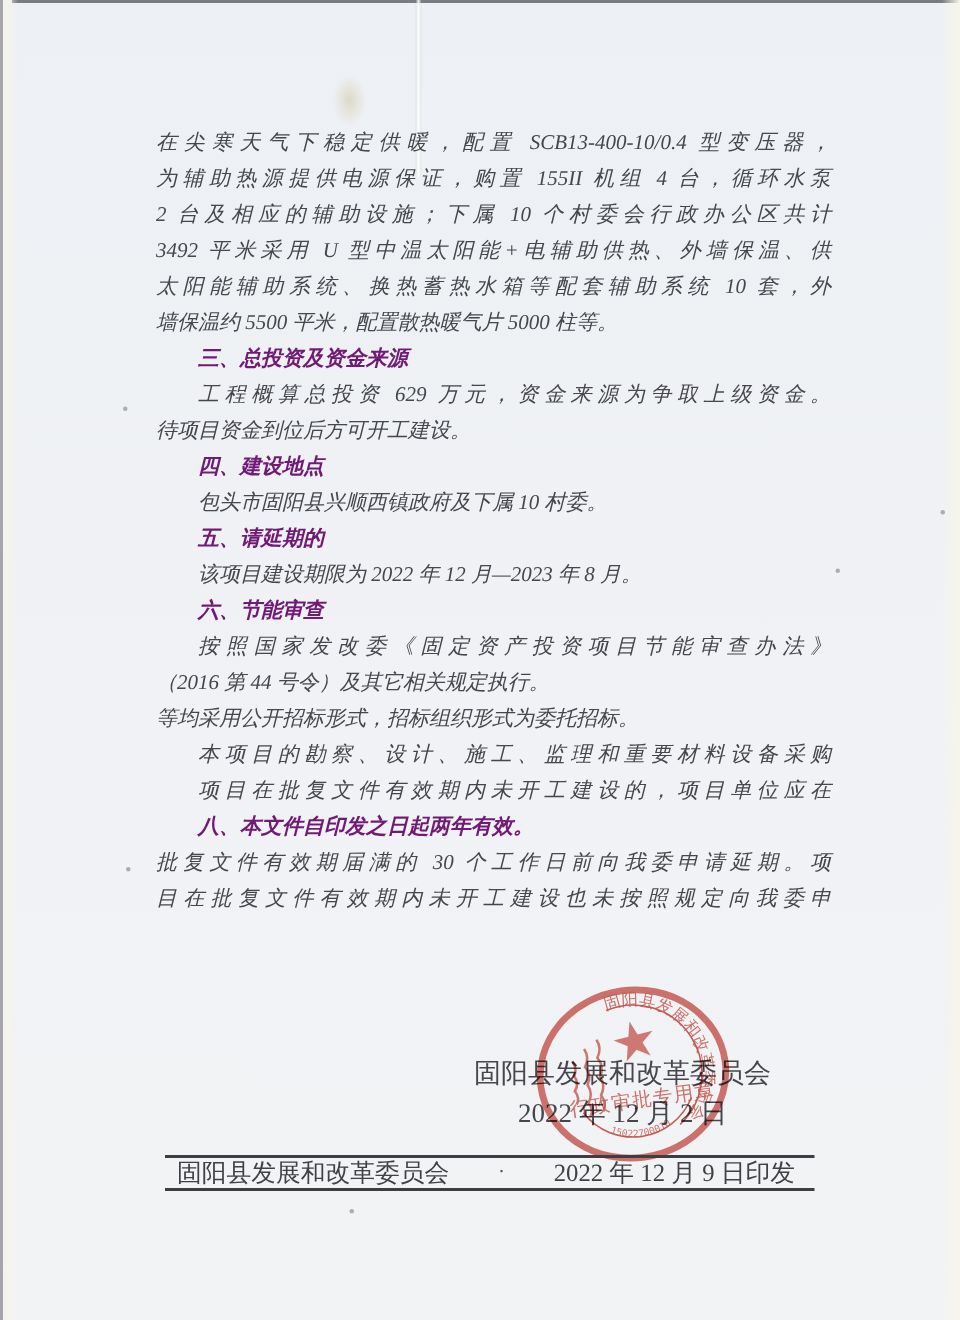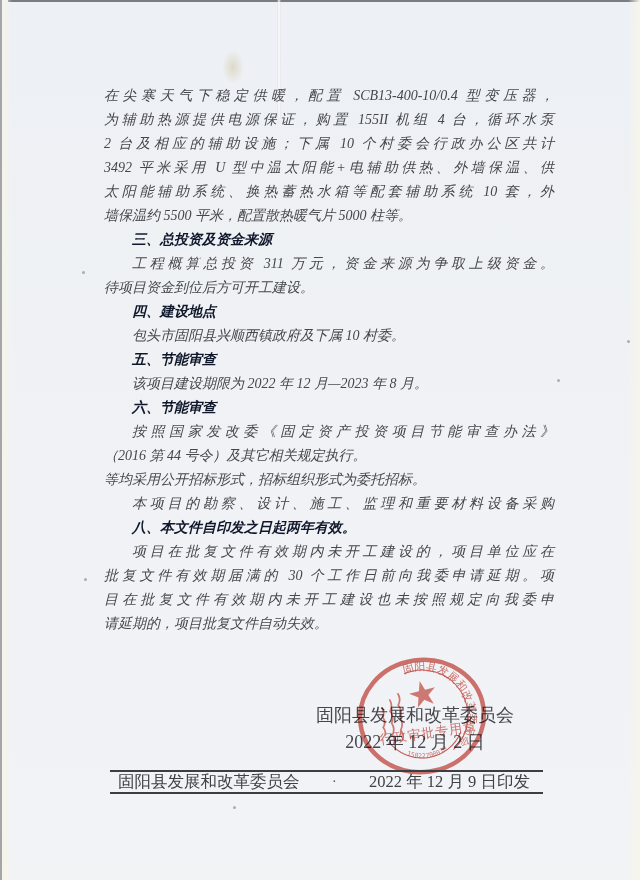--- a/index.html
+++ b/index.html
@@ -19,21 +19,21 @@
     background:linear-gradient(90deg,rgba(120,122,132,.12),rgba(255,255,255,.85),rgba(120,122,132,.10));}
   .smudge{position:absolute;left:222px;top:50px;width:22px;height:34px;border-radius:50%;
     background:radial-gradient(closest-side,rgba(196,180,130,.38),rgba(196,180,130,0));}
   .speck{position:absolute;width:3px;height:3px;border-radius:50%;background:#8d9096;opacity:.7;}
 
   
   .doc{position:absolute;left:104px;top:84px;width:450px;color:#45474c;}
   .ln{height:24px;line-height:24px;font-size:14px;white-space:nowrap;font-style:italic;}
   .j{white-space:normal;text-align:justify;text-align-last:justify;}
   .ind{text-indent:2em;}
-  .hd{font-weight:700;text-indent:2em;color:#0f172a;}
+  .hd{font-weight:700;text-indent:2em;color:#701a75;}
 
   
   .sig{position:absolute;left:270px;width:290px;text-align:center;color:#45474c;font-size:18px;line-height:24px;}
   .sig-org{top:703px;}
   .sig-date{top:730px;}
 
   
   .seal{position:absolute;left:352px;top:650px;width:140px;height:140px;
     mix-blend-mode:multiply;opacity:.88;}
 
@@ -63,41 +63,40 @@
 
 <div class="doc">
   <div class="ln j">在尖寒天气下稳定供暖，配置 SCB13-400-10/0.4 型变压器，</div>
   <div class="ln j">为辅助热源提供电源保证，购置 155II 机组 4 台，循环水泵</div>
   <div class="ln j">2 台及相应的辅助设施；下属 10 个村委会行政办公区共计</div>
   <div class="ln j">3492 平米采用 U 型中温太阳能+电辅助供热、外墙保温、供</div>
   <div class="ln j">太阳能辅助系统、换热蓄热水箱等配套辅助系统 10 套，外</div>
   <div class="ln">墙保温约 5500 平米，配置散热暖气片 5000 柱等。</div>
 
   <div class="ln hd">三、总投资及资金来源</div>
-  <div class="ln ind j">工程概算总投资 311 万元，资金来源为争取上级资金。</div>
+  <div class="ln ind j">工程概算总投资 629 万元，资金来源为争取上级资金。</div>
   <div class="ln">待项目资金到位后方可开工建设。</div>
 
   <div class="ln hd">四、建设地点</div>
   <div class="ln ind">包头市固阳县兴顺西镇政府及下属 10 村委。</div>
 
-  <div class="ln hd">五、节能审查</div>
+  <div class="ln hd">五、请延期的</div>
   <div class="ln ind">该项目建设期限为 2022 年 12 月—2023 年 8 月。</div>
 
   <div class="ln hd">六、节能审查</div>
   <div class="ln ind j">按照国家发改委《固定资产投资项目节能审查办法》</div>
   <div class="ln">（2016 第 44 号令）及其它相关规定执行。</div>
 
   <div class="ln">等均采用公开招标形式，招标组织形式为委托招标。</div>
   <div class="ln ind j">本项目的勘察、设计、施工、监理和重要材料设备采购</div>
 
+  <div class="ln ind j">项目在批复文件有效期内未开工建设的，项目单位应在</div>
   <div class="ln hd">八、本文件自印发之日起两年有效。</div>
-  <div class="ln ind j">项目在批复文件有效期内未开工建设的，项目单位应在</div>
   <div class="ln j">批复文件有效期届满的 30 个工作日前向我委申请延期。项</div>
   <div class="ln j">目在批复文件有效期内未开工建设也未按照规定向我委申</div>
-  <div class="ln">请延期的，项目批复文件自动失效。</div>
 </div>
 
 <div class="sig sig-org">固阳县发展和改革委员会</div>
 <div class="sig sig-date">2022 年 12 月 2 日</div>
 
 <svg class="seal" viewBox="0 0 140 140">
   <g transform="rotate(-8 70 66)" fill="none" stroke="#c9473d">
     <ellipse cx="70" cy="66" rx="62" ry="56" stroke-width="4.5" opacity=".85"></ellipse>
 
     <path transform="translate(74 45) rotate(-6)" stroke="none" fill="#c9473d" opacity=".8" d="M0,-14 L3.14,-4.33 L13.31,-4.33 L5.09,1.65 L8.23,11.33 L0,5.35 L-8.23,11.33 L-5.09,1.65 L-13.31,-4.33 L-3.14,-4.33 Z"></path>

